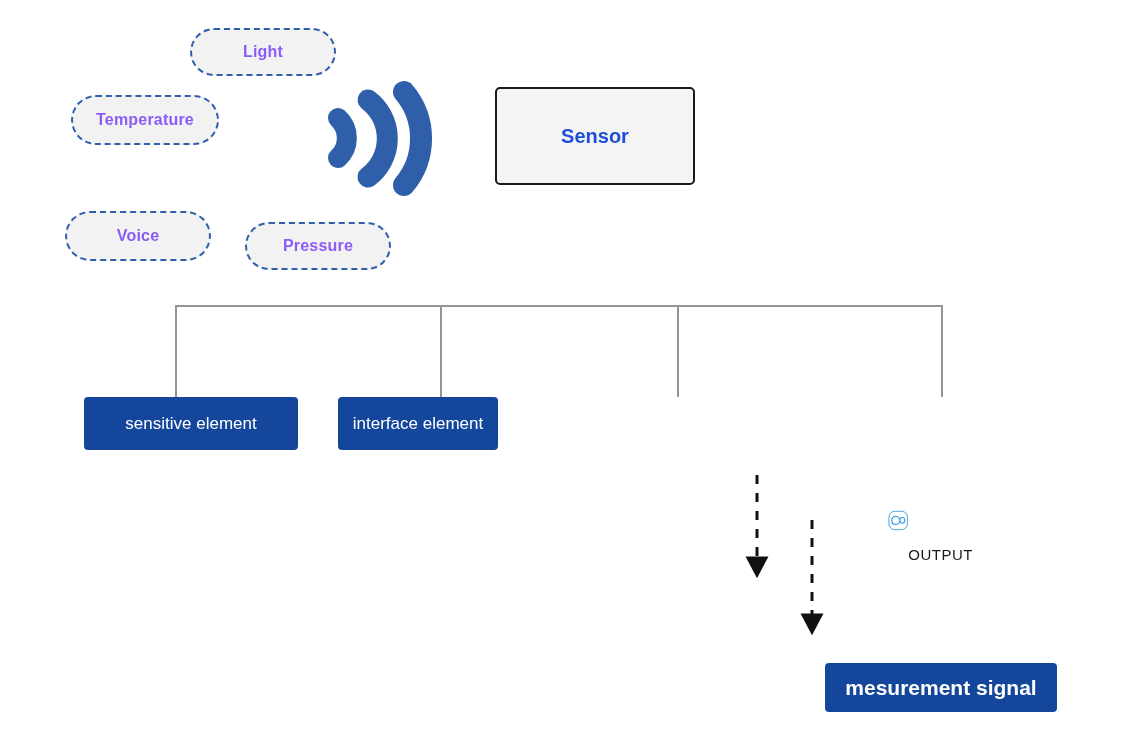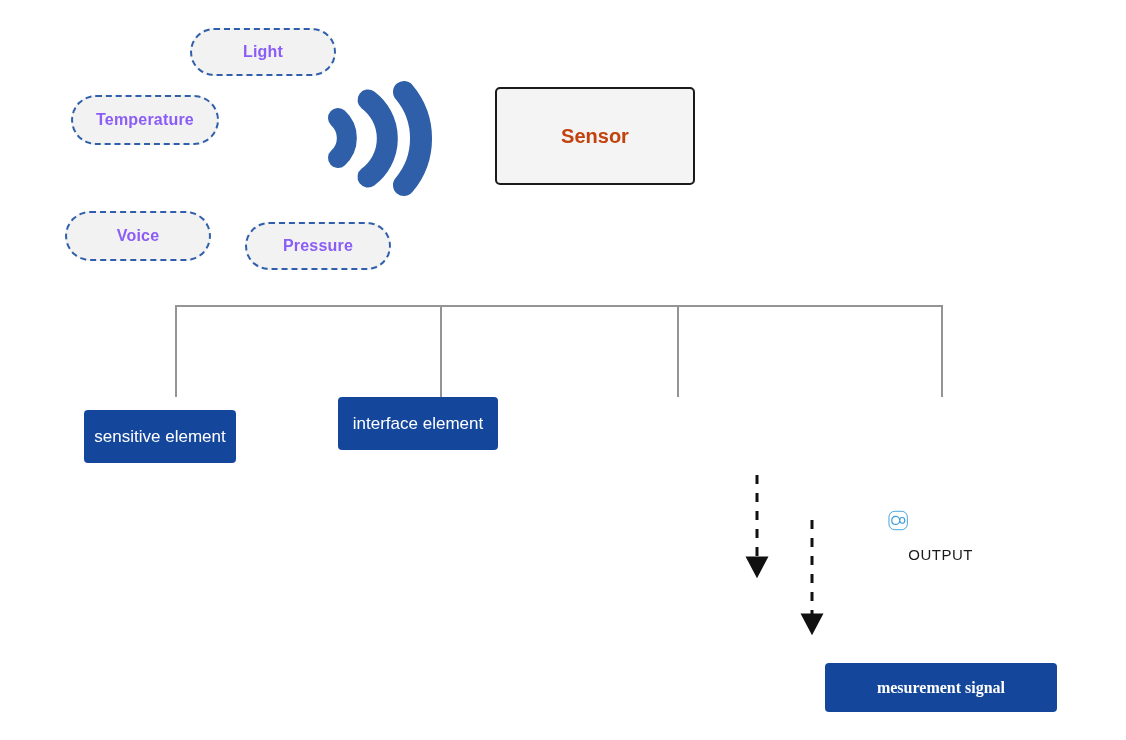--- a/index.html
+++ b/index.html
@@ -37,41 +37,40 @@
   
   .sensor-box {
     position: absolute;
     box-sizing: border-box;
     background: #f4f4f4;
     border: 2px solid #1a1a1a;
     border-radius: 5px;
     display: flex;
     align-items: center;
     justify-content: center;
-    color: #c2410c;
+    color: #1d4ed8;
     font-weight: bold;
     font-size: 20px;
   }
 
   
   .blue-box {
     position: absolute;
     box-sizing: border-box;
     background: #14479b;
     border-radius: 4px;
     display: flex;
     align-items: center;
     justify-content: center;
     color: #ffffff;
     font-size: 17px;
   }
   .blue-box.bold {
     font-weight: bold;
-    font-size: 16px;
-    font-family: Liberation Serif, serif;
+    font-size: 21px;
   }
 
   
   .hline {
     position: absolute;
     background: #949494;
     height: 2px;
   }
   .vline {
     position: absolute;
@@ -135,21 +134,21 @@
   <div class="sensor-box" style="left:495px; top:87px; width:200px; height:98px;">
     <span>Sensor</span>
   </div>
 
   <div class="hline" style="left:175px; top:305px; width:767px;"></div>
   <div class="vline" style="left:175px; top:305px; height:92px;"></div>
   <div class="vline" style="left:440px; top:305px; height:92px;"></div>
   <div class="vline" style="left:677px; top:305px; height:92px;"></div>
   <div class="vline" style="left:941px; top:305px; height:92px;"></div>
 
-  <div class="blue-box" style="left:84px; top:410px; width:152px; height:53px;">
+  <div class="blue-box" style="left:84px; top:397px; width:214px; height:53px;">
     <span>sensitive element</span>
   </div>
 
   <div class="blue-box" style="left:338px; top:397px; width:160px; height:53px;">
     <span>interface element</span>
   </div>
 
 
 
   <svg class="overlay" viewBox="0 0 1126 740" xmlns="http://www.w3.org/2000/svg">

